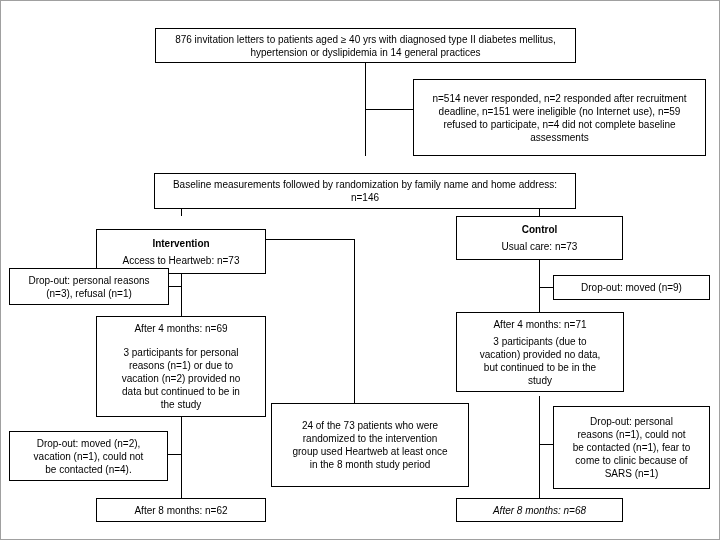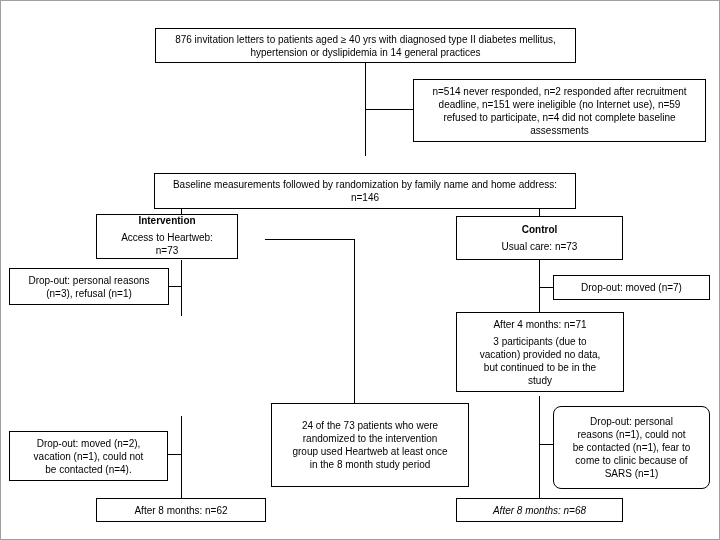--- a/index.html
+++ b/index.html
@@ -34,31 +34,31 @@
   }
   .box .title { font-weight: bold; }
   .box .gap-sm { margin-top: 4px; }
   .box .gap-md { margin-top: 11px; }
   .line {
     position: absolute;
     background: #000000;
   }
   
   #b-invitation   { left:154px; top:27px;  width:421px; height:35px; }
-  #b-excluded     { left:412px; top:78px;  width:293px; height:63px; }
+  #b-excluded     { left:412px; top:78px;  width:293px; height:77px; }
   #b-baseline     { left:153px; top:172px; width:422px; height:36px; }
-  #b-intervention { left:95px;  top:213px; width:142px; height:45px;justify-content:flex-end; }
+  #b-intervention { left:95px;  top:228px; width:170px; height:45px; }
   #b-control      { left:455px; top:215px; width:167px; height:44px; }
   #b-dropout-i1   { left:8px;   top:267px; width:160px; height:37px; }
   #b-dropout-c1   { left:552px; top:274px; width:157px; height:25px; }
   #b-after4-i     { left:95px;  top:315px; width:170px; height:101px; }
   #b-after4-c     { left:455px; top:311px; width:168px; height:80px; }
   #b-heartweb     { left:270px; top:402px; width:198px; height:84px; }
   #b-dropout-i2   { left:8px;   top:430px; width:159px; height:50px; }
-  #b-dropout-c2   { left:552px; top:405px; width:157px; height:83px;border-radius:8px; }
+  #b-dropout-c2   { left:552px; top:405px; width:157px; height:83px; }
   #b-after8-i     { left:95px;  top:497px; width:170px; height:24px; }
   #b-after8-c     { left:455px; top:497px; width:167px; height:24px;font-style:italic; }
   
   #l-top-baseline      { left:364px; top:61px;  width:1px;   height:94px; }
   #l-excluded-branch   { left:364px; top:108px; width:48px;  height:1px; }
   #l-baseline-stub     { left:364px; top:190px; width:1px;   height:13px; }
   #l-split             { left:180px; top:203px; width:359px; height:1px; }
   #l-split-left        { left:180px; top:203px; width:1px;   height:12px; }
   #l-split-right       { left:538px; top:203px; width:1px;   height:12px; }
   #l-heartweb-h        { left:264px; top:238px; width:90px;  height:1px; }
@@ -114,23 +114,27 @@
   <div class="box" id="b-control">
     <span class="title">Control</span>
     <span class="gap-sm">Usual care: n=73</span>
   </div>
 
   <div class="box" id="b-dropout-i1">
     <span>Drop-out: personal reasons (n=3), refusal (n=1)</span>
   </div>
 
   <div class="box" id="b-dropout-c1">
-    <span>Drop-out: moved (n=7)</span>
+    <span>Drop-out: moved (n=9)</span>
   </div>
 
+  <div class="box" id="b-after4-i">
+    <span>After 4 months: n=69</span>
+    <span class="gap-md">3 participants for personal reasons (n=1) or due to vacation (n=2) provided no data but continued to be in the study</span>
+  </div>
 
   <div class="box" id="b-after4-c">
     <span>After 4 months: n=71</span>
     <span class="gap-sm">3 participants (due to vacation) provided no data, but continued to be in the study</span>
   </div>
 
   <div class="box" id="b-heartweb">
     <span>24 of the 73 patients who were randomized to the intervention group used Heartweb at least once in the 8 month study period</span>
   </div>
 

